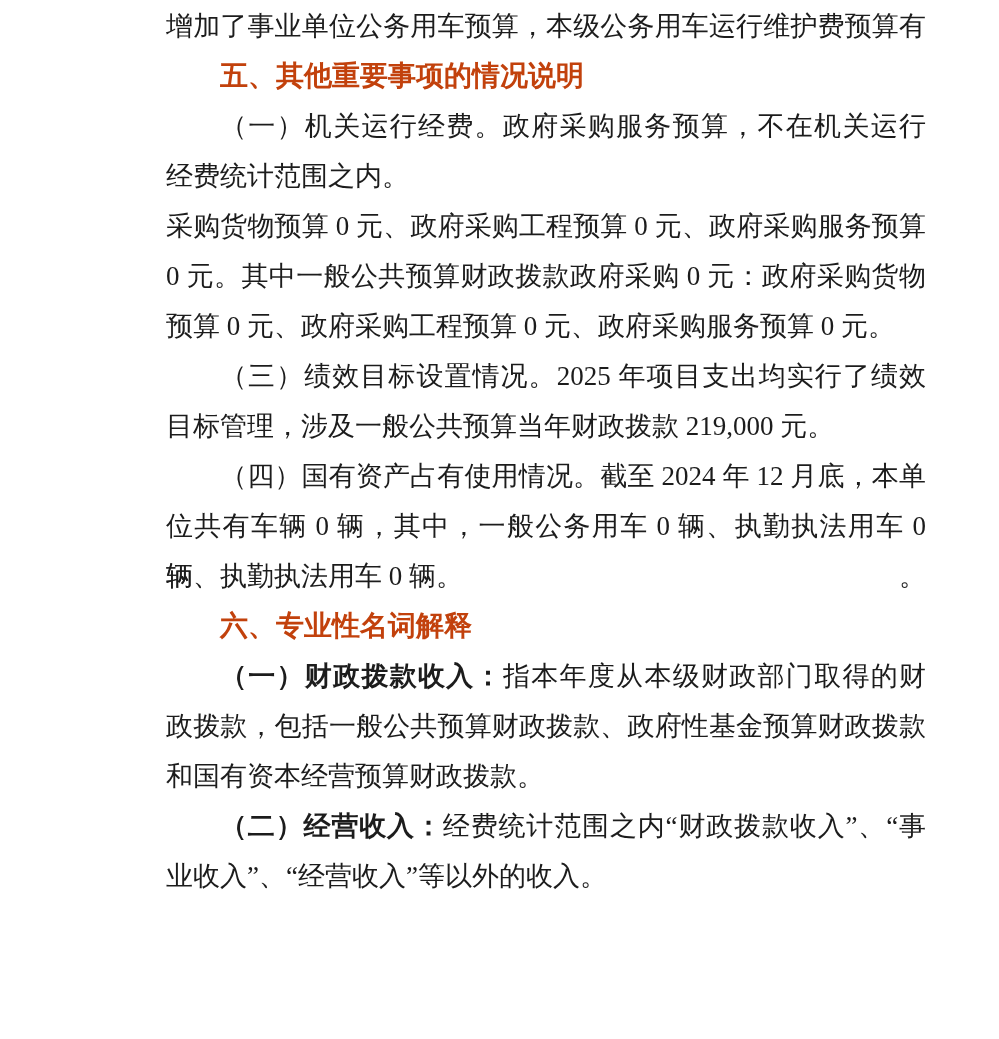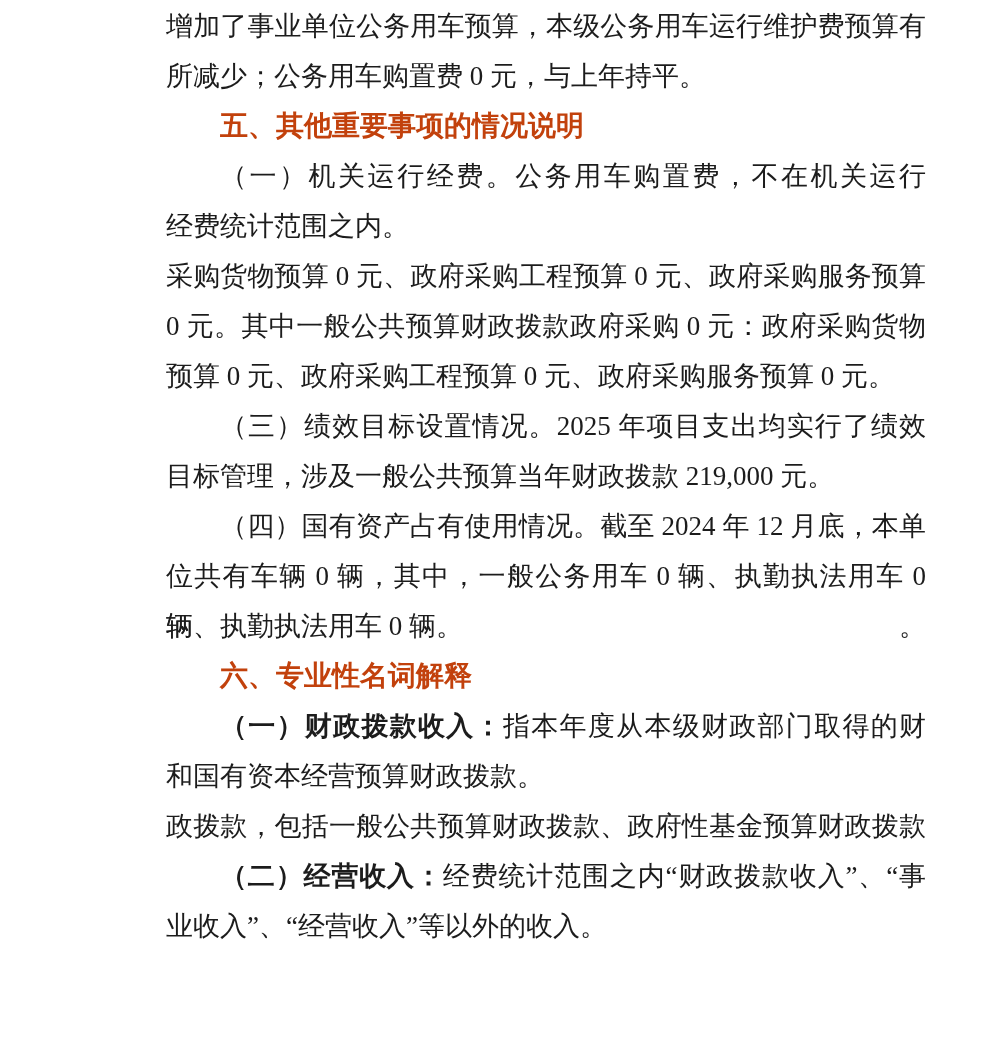--- a/index.html
+++ b/index.html
@@ -43,44 +43,43 @@
   .term {
     font-weight: 700;
   }
 </style>
 </head>
 <body>
 
 <div class="page">
 
   <div class="line justify">增加了事业单位公务用车预算，本级公务用车运行维护费预算有</div>
-  <div class="line">所减少；公务用车购置费 0 元，与上年持平。</div>
 
   <div class="line heading indent">五、其他重要事项的情况说明</div>
 
-  <div class="line justify indent">（一）机关运行经费。公务用车购置费，不在机关运行</div>
+  <div class="line justify indent">（一）机关运行经费。政府采购服务预算，不在机关运行</div>
   <div class="line">经费统计范围之内。</div>
 
   <div class="line justify">采购货物预算 0 元、政府采购工程预算 0 元、政府采购服务预算</div>
   <div class="line justify">0 元。其中一般公共预算财政拨款政府采购 0 元：政府采购货物</div>
   <div class="line">预算 0 元、政府采购工程预算 0 元、政府采购服务预算 0 元。</div>
 
   <div class="line justify indent">（三）绩效目标设置情况。2025 年项目支出均实行了绩效</div>
   <div class="line">目标管理，涉及一般公共预算当年财政拨款 219,000 元。</div>
 
   <div class="line justify indent">（四）国有资产占有使用情况。截至 2024 年 12 月底，本单</div>
   <div class="line justify">位共有车辆 0 辆，其中，一般公务用车 0 辆、执勤执法用车 0 辆。</div>
   <div class="line">辆、执勤执法用车 0 辆。</div>
 
   <div class="line heading indent">六、专业性名词解释</div>
 
   <div class="line justify indent">
     <span class="term">（一）财政拨款收入：</span><span>指本年度从本级财政部门取得的财</span>
   </div>
+  <div class="line justify">政拨款，包括一般公共预算财政拨款、政府性基金预算财政拨款</div>
   <div class="line">和国有资本经营预算财政拨款。</div>
-  <div class="line justify">政拨款，包括一般公共预算财政拨款、政府性基金预算财政拨款</div>
 
   <div class="line justify indent">
     <span class="term">（二）经营收入：</span><span>经费统计范围之内“财政拨款收入”、“事</span>
   </div>
   <div class="line">业收入”、“经营收入”等以外的收入。</div>
 
 </div>
 
 </body></html>

